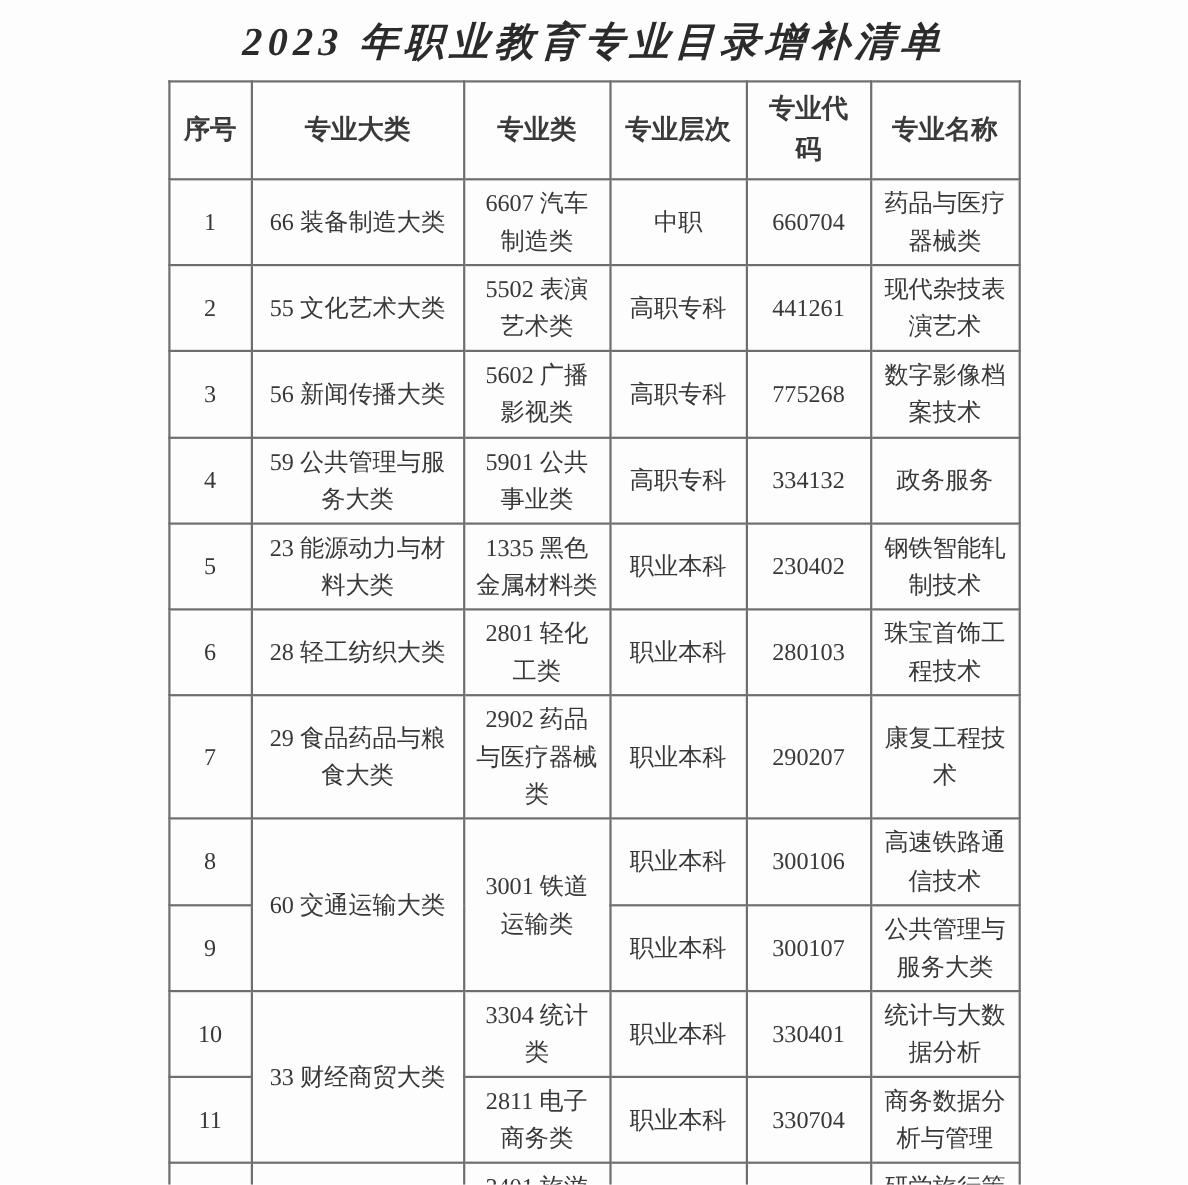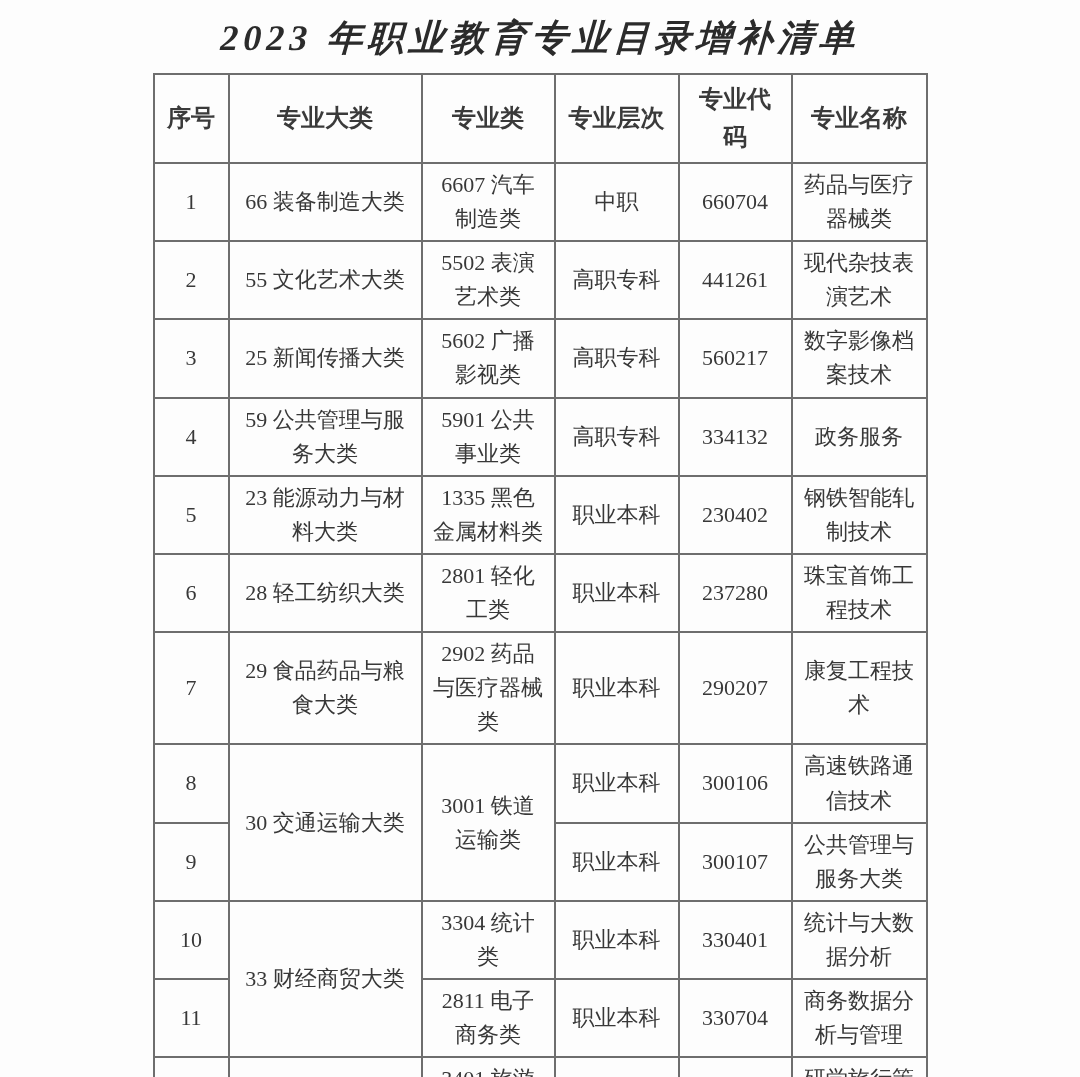--- a/index.html
+++ b/index.html
@@ -102,24 +102,24 @@
       <tr>
         <td>2</td>
         <td>55 文化艺术大类</td>
         <td>5502 表演艺术类</td>
         <td>高职专科</td>
         <td>441261</td>
         <td>现代杂技表演艺术</td>
       </tr>
       <tr>
         <td>3</td>
-        <td>25 新闻传播大类</td>
+        <td>56 新闻传播大类</td>
         <td>5602 广播影视类</td>
         <td>高职专科</td>
-        <td>560217</td>
+        <td>775268</td>
         <td>数字影像档案技术</td>
       </tr>
       <tr>
         <td>4</td>
         <td>59 公共管理与服务大类</td>
         <td>5901 公共事业类</td>
         <td>高职专科</td>
         <td>334132</td>
         <td>政务服务</td>
       </tr>
@@ -129,34 +129,34 @@
         <td>1335 黑色金属材料类</td>
         <td>职业本科</td>
         <td>230402</td>
         <td>钢铁智能轧制技术</td>
       </tr>
       <tr>
         <td>6</td>
         <td>28 轻工纺织大类</td>
         <td>2801 轻化工类</td>
         <td>职业本科</td>
-        <td>237280</td>
+        <td>280103</td>
         <td>珠宝首饰工程技术</td>
       </tr>
       <tr>
         <td>7</td>
         <td>29 食品药品与粮食大类</td>
         <td>2902 药品与医疗器械类</td>
         <td>职业本科</td>
         <td>290207</td>
         <td>康复工程技术</td>
       </tr>
       <tr>
         <td>8</td>
-        <td rowspan="2">30 交通运输大类</td>
+        <td rowspan="2">60 交通运输大类</td>
         <td rowspan="2">3001 铁道运输类</td>
         <td>职业本科</td>
         <td>300106</td>
         <td>高速铁路通信技术</td>
       </tr>
       <tr>
         <td>9</td>
         <td>职业本科</td>
         <td>300107</td>
         <td>公共管理与服务大类</td>

